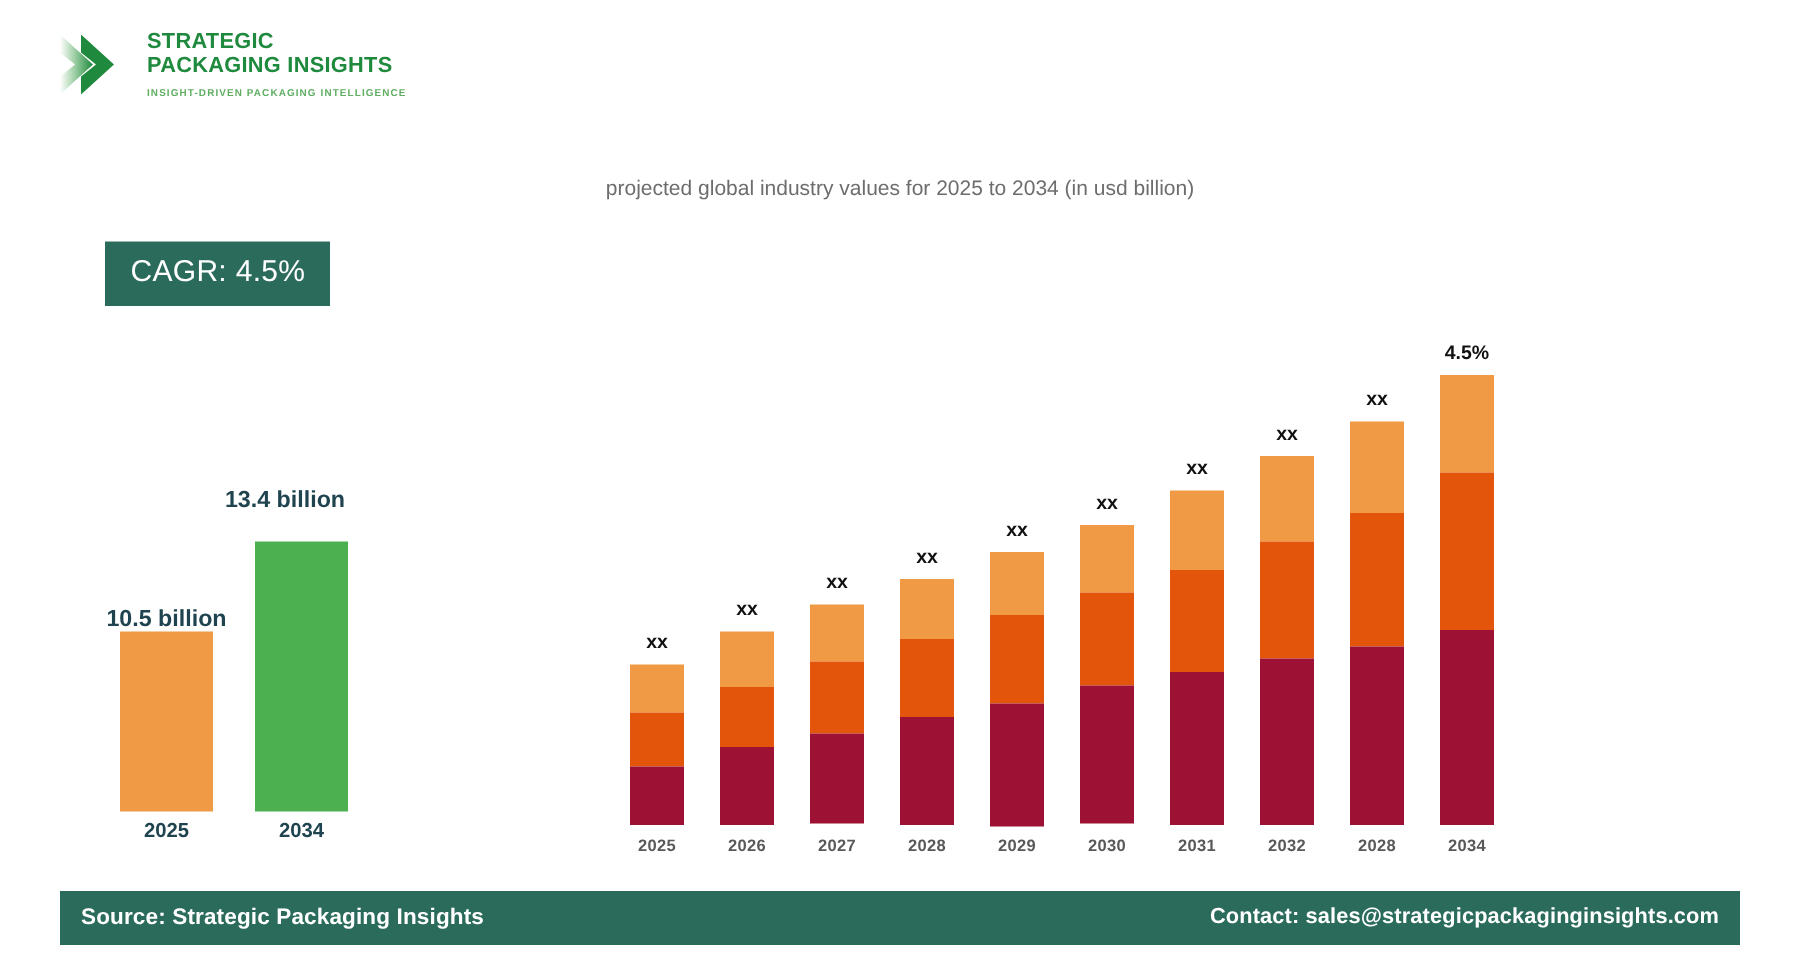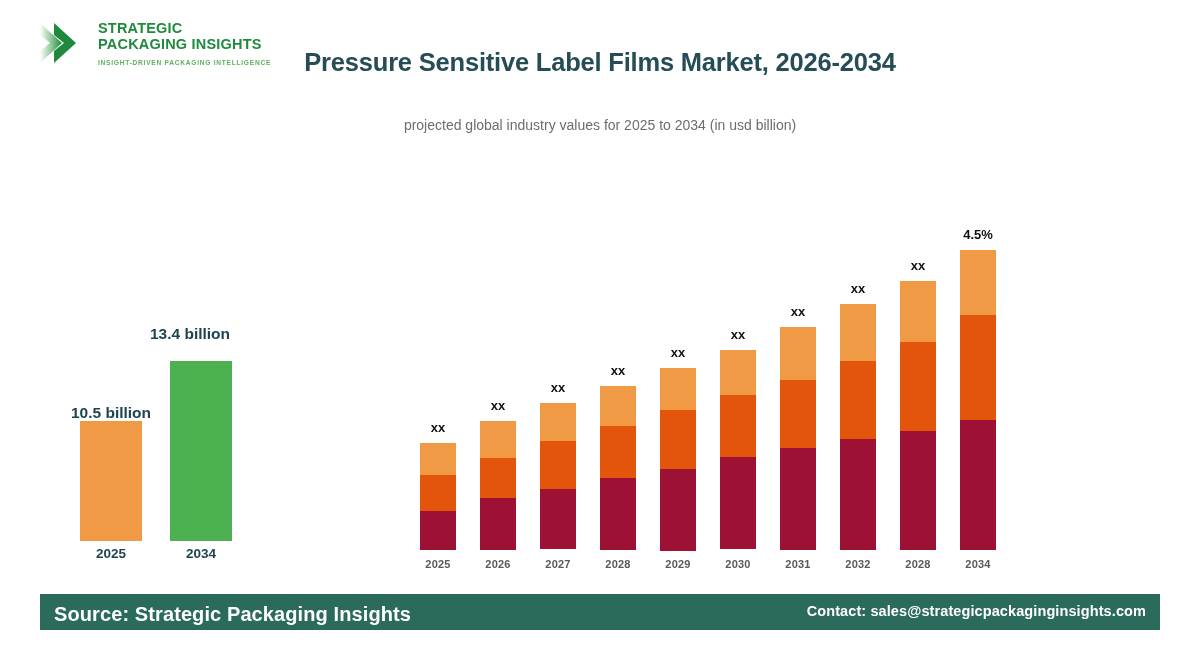--- a/index.html
+++ b/index.html
@@ -75,21 +75,21 @@
     color: #111111; font-size: 13px; font-weight: bold;
   }
 
   
   .footer {
     position: absolute; left: 40px; top: 594px; width: 1120px; height: 36px;
     background: #2b6b5c; color: #ffffff;
   }
   .footer .src {
     position: absolute; left: 14px; top: 9px;
-    font-size: 20px; font-weight: bold; letter-spacing: .1px;
+    font-size: 15px; font-weight: bold; letter-spacing: .1px;
   }
   .footer .contact {
     position: absolute; right: 14px; top: 9px;
     font-size: 14.5px; font-weight: bold; letter-spacing: .1px;
   }
 </style>
 </head>
 <body>
 
 <div id="page">
@@ -108,23 +108,23 @@
         <path d="M18 7 L40 27 L18 47 L18 35 L28 27 L18 19 Z" fill="#1f8a3d"></path>
       </svg>
     </div>
     <div class="logo-text">
       <div class="logo-l1">STRATEGIC</div>
       <div class="logo-l2">PACKAGING INSIGHTS</div>
       <div class="logo-tag">INSIGHT-DRIVEN PACKAGING INTELLIGENCE</div>
     </div>
   </div>
 
-  <div class="title">Pressure Sensitive Label Films Market, 2026-2034</div>
   <div class="subtitle">projected global industry values for 2025 to 2034 (in usd billion)</div>
 
+  <div class="cagr-badge">CAGR: 4.5%</div>
 
   <div class="cmp">
     <div class="cmp-val v2025">10.5 billion</div>
     <div class="cmp-val v2034">13.4 billion</div>
     <div class="cmp-bar b2025" id="cmpBarStart" style="height: 120px; top: 421px; background: rgb(240, 154, 69);"></div>
     <div class="cmp-bar b2034" id="cmpBarEnd" style="height: 180px; top: 361px; background: rgb(76, 175, 80);"></div>
     <div class="cmp-year y2025">2025</div>
     <div class="cmp-year y2034">2034</div>
   </div>
 

